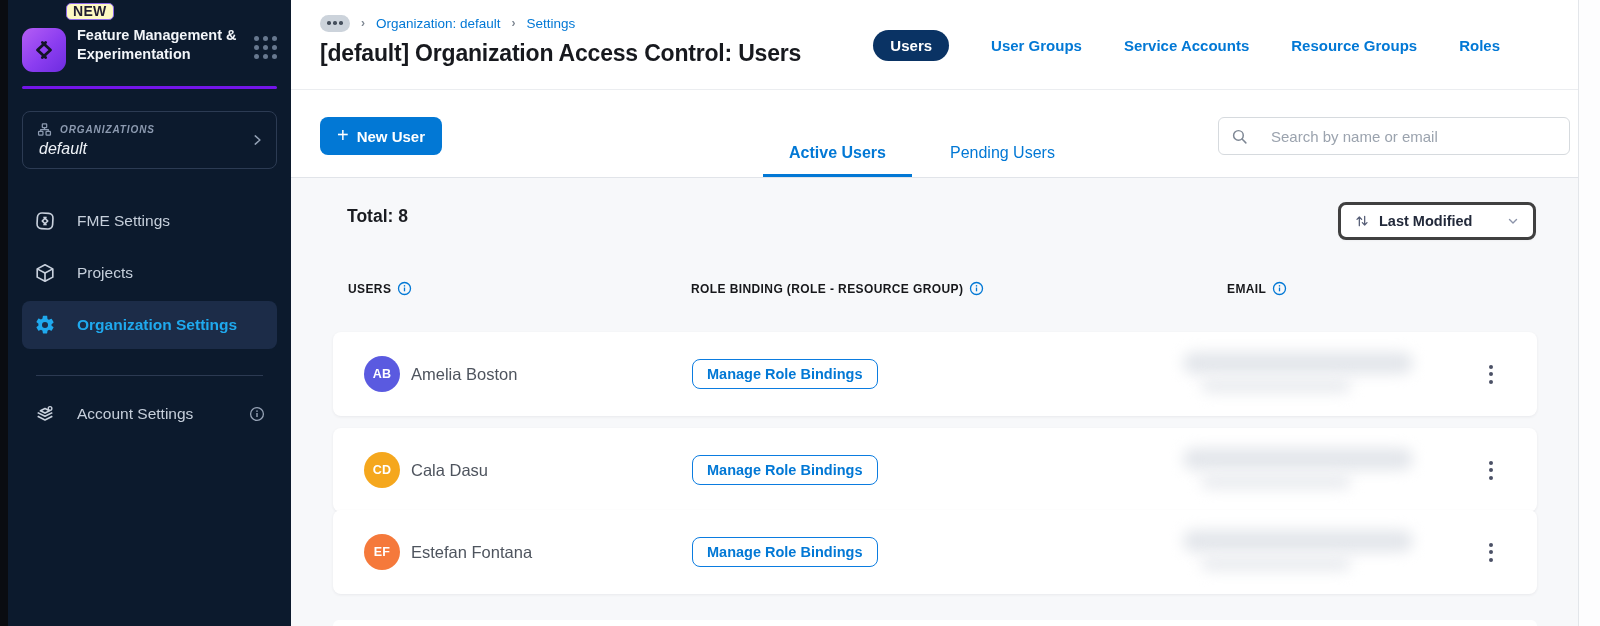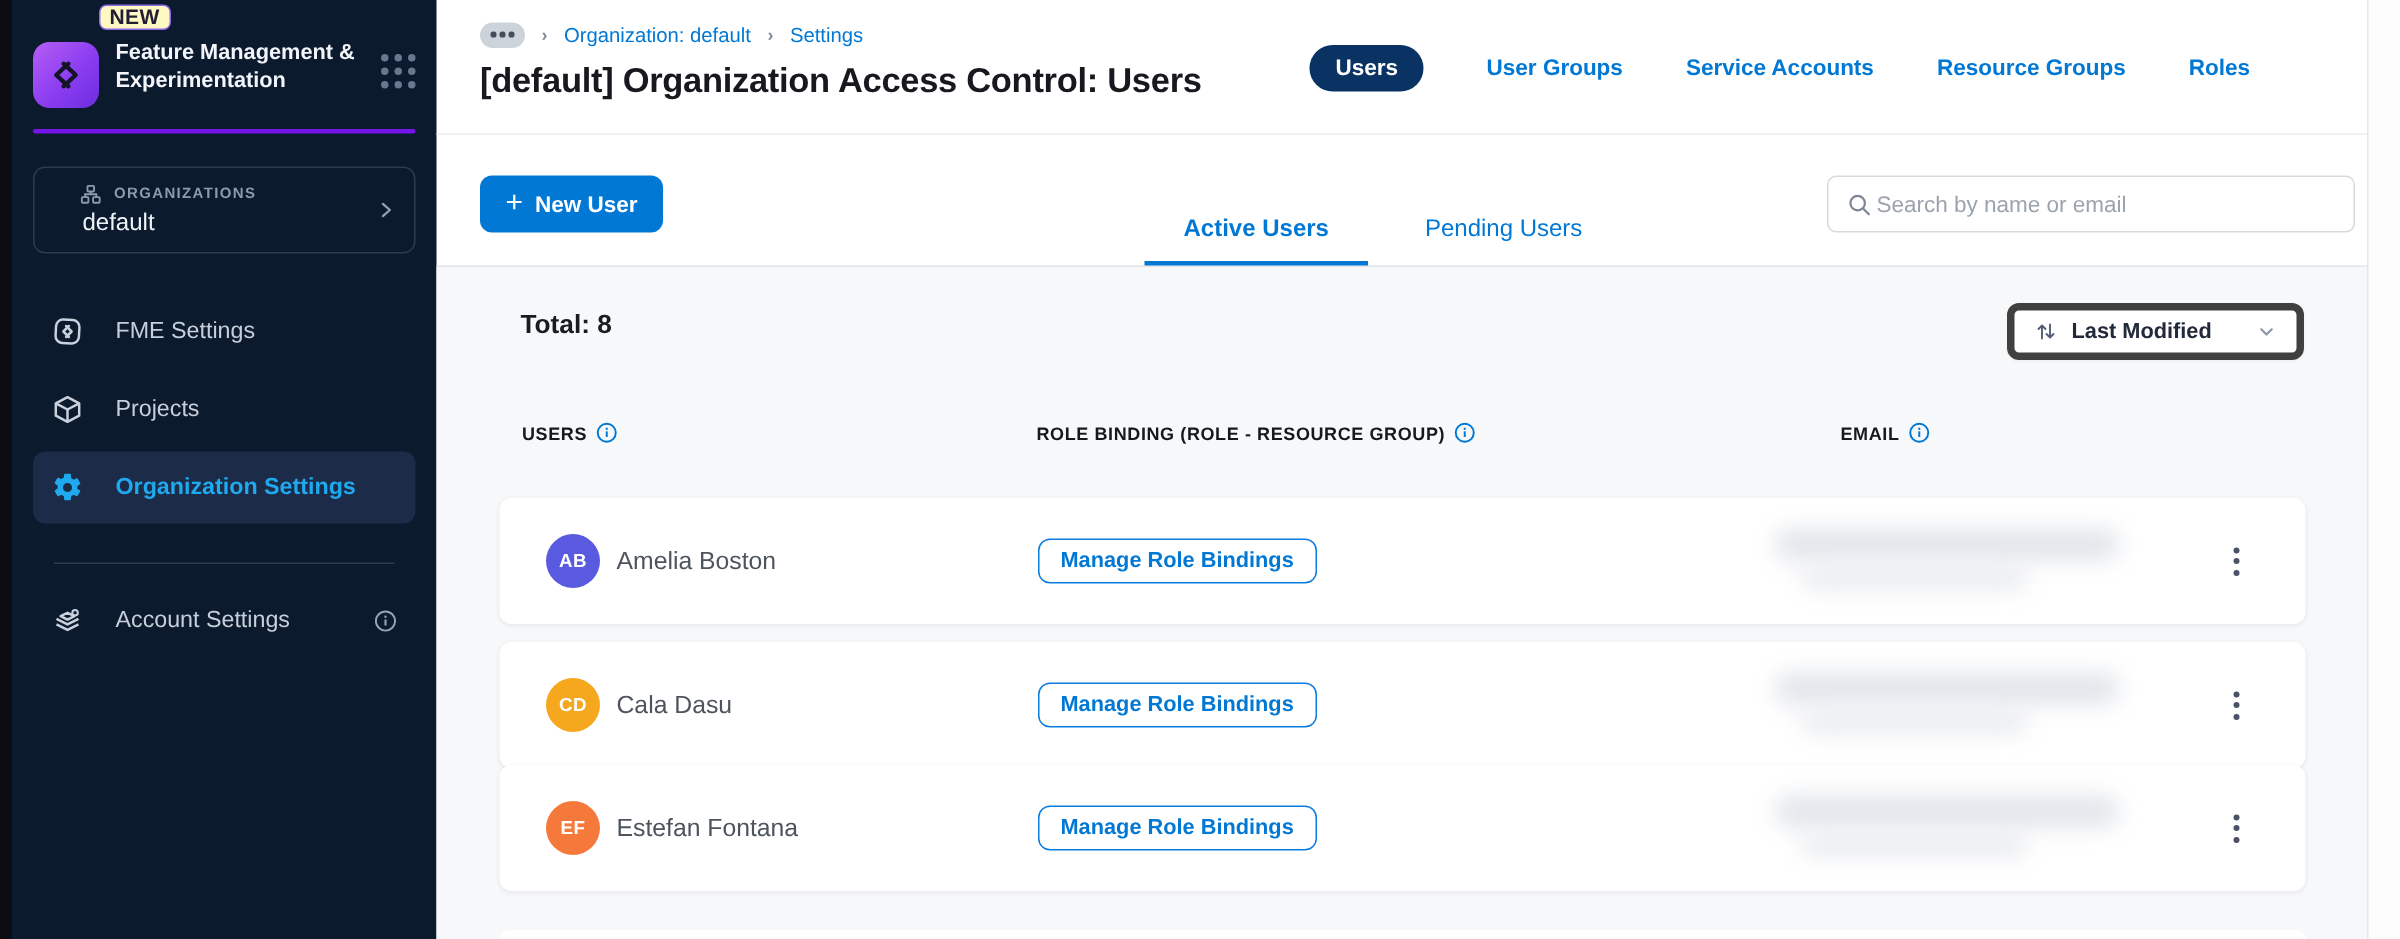--- a/index.html
+++ b/index.html
@@ -15,22 +15,22 @@
   .sb-header { position:relative; padding:24px 14px 14px 14px; display:flex; align-items:flex-start; }
   .new-badge { position:absolute; top:3px; left:14px; background:#fef9c3; color:#221d33; border:1.5px solid #8d6ae8;
     border-radius:5px; font-size:14px; font-weight:700; padding:0px 6px; line-height:15px; letter-spacing:.3px;margin-left:44px; }
   .logo { width:44px; height:44px; border-radius:11px; background:linear-gradient(135deg,#b55ef5 0%,#8b3df0 55%,#6d2ce0 100%);
     display:flex; align-items:center; justify-content:center; flex:none; margin-top:4px; }
   .product-title { margin-left:11px; margin-top:2px; font-size:14.5px; line-height:19px; font-weight:700; color:#f2f5f9; width:160px; }
   .grid-icon { margin-left:auto; margin-top:12px; display:grid; grid-template-columns:repeat(3,5px); grid-gap:4px; }
   .grid-icon i { width:5px; height:5px; border-radius:50%; background:#67788f; }
   .purple-rule { height:3px; background:#7315e8; margin:0 14px; border-radius:2px; }
 
-  .org-box { margin:22px 14px 0 14px; border:1px solid #2c3b53; border-radius:8px; padding:10px 12px 10px 30px;
-    position:relative; cursor:pointer; }
+  .org-box { margin:22px 14px 0 14px; border:1px solid #2c3b53; border-radius:8px; padding:10px 12px 10px 14px;
+    position:relative; cursor:pointer;font-style:italic; }
   .org-top { display:flex; align-items:center; gap:8px; }
   .org-label { font-size:10px; font-weight:700; letter-spacing:.9px; color:#8c9ab0; }
   .org-name { font-size:16px; color:#eef2f7; margin-top:3px; margin-left:2px; }
   .org-chevron { position:absolute; right:12px; top:50%; transform:translateY(-50%); color:#93a1b5; font-size:18px; }
 
   .nav { margin-top:28px; padding:0 14px; display:flex; flex-direction:column; }
   .nav-item { height:48px; margin-bottom:4px; display:flex; align-items:center; gap:21px; padding:0 12px;
     border-radius:8px; font-size:15.5px; color:#c6cfdb; cursor:pointer; }
   .nav-item.active { background:#1c2c48; color:#1fa9ee; font-weight:700; }
   .nav-divider { height:1px; background:#2c3a52; margin:22px 14px 14px 14px; }
@@ -55,26 +55,26 @@
 
   .toolbar { height:88px; border-bottom:1px solid #e1e4e9; position:relative; }
   .new-user-btn { position:absolute; left:29px; top:27px; height:38px; background:#0278d5; color:#fff; border:none;
     border-radius:8px; font-family:inherit; font-size:15px; font-weight:700; padding:0 17px; display:flex; align-items:center; gap:8px; cursor:pointer; }
   .new-user-btn .plus { font-size:20px; font-weight:400; line-height:1; margin-top:-2px; }
   .list-tabs { position:absolute; left:472px; bottom:0; display:flex; gap:12px; }
   .ltab { padding:0 26px 12px 26px; font-size:16px; color:#0278d5; cursor:pointer; border-bottom:3px solid transparent; }
   .ltab.active { font-weight:700; border-bottom-color:#0278d5; }
   .search-box { position:absolute; right:8px; top:27px; width:352px; height:38px; border:1px solid #d6dade; border-radius:6px;
     display:flex; align-items:center; padding:0 10px 0 12px; background:#fff; }
-  .search-box input { border:none; outline:none; flex:1; margin-left:3px; font-family:inherit; font-size:15px; color:#3c434d; }
+  .search-box input { border:none; outline:none; flex:1; margin-left:23px; font-family:inherit; font-size:15px; color:#3c434d; }
   .search-box input::placeholder { color:#9ba3ae; }
 
   .content { flex:1; background:#f7f8fa; position:relative; }
   .total-label { position:absolute; left:56px; top:28px; font-size:17.5px; font-weight:700; color:#1a1c21; }
-  .sort-box { position:absolute; right:42px; top:24px; width:198px; height:38px; background:#fff; border:5px solid #404040;
+  .sort-box { position:absolute; right:42px; top:24px; width:198px; height:38px; background:#fff; border:3px solid #404040;
     border-radius:8px; display:flex; align-items:center; padding:0 13px; gap:9px; cursor:pointer;
     box-shadow:0 1px 2px rgba(40,41,61,.04); }
   .sort-label { font-size:14.5px; font-weight:700; color:#22293a; }
   .sort-chevron { margin-left:auto; }
 
   .col-headers { position:absolute; top:103px; left:0; right:0; height:16px; }
   .col-h { position:absolute; display:flex; align-items:center; gap:6px; font-size:12px; font-weight:700;
     color:#17181b; letter-spacing:.4px; white-space:nowrap; }
   .col-users { left:57px; } .col-role { left:400px; } .col-email { left:936px; }
 

